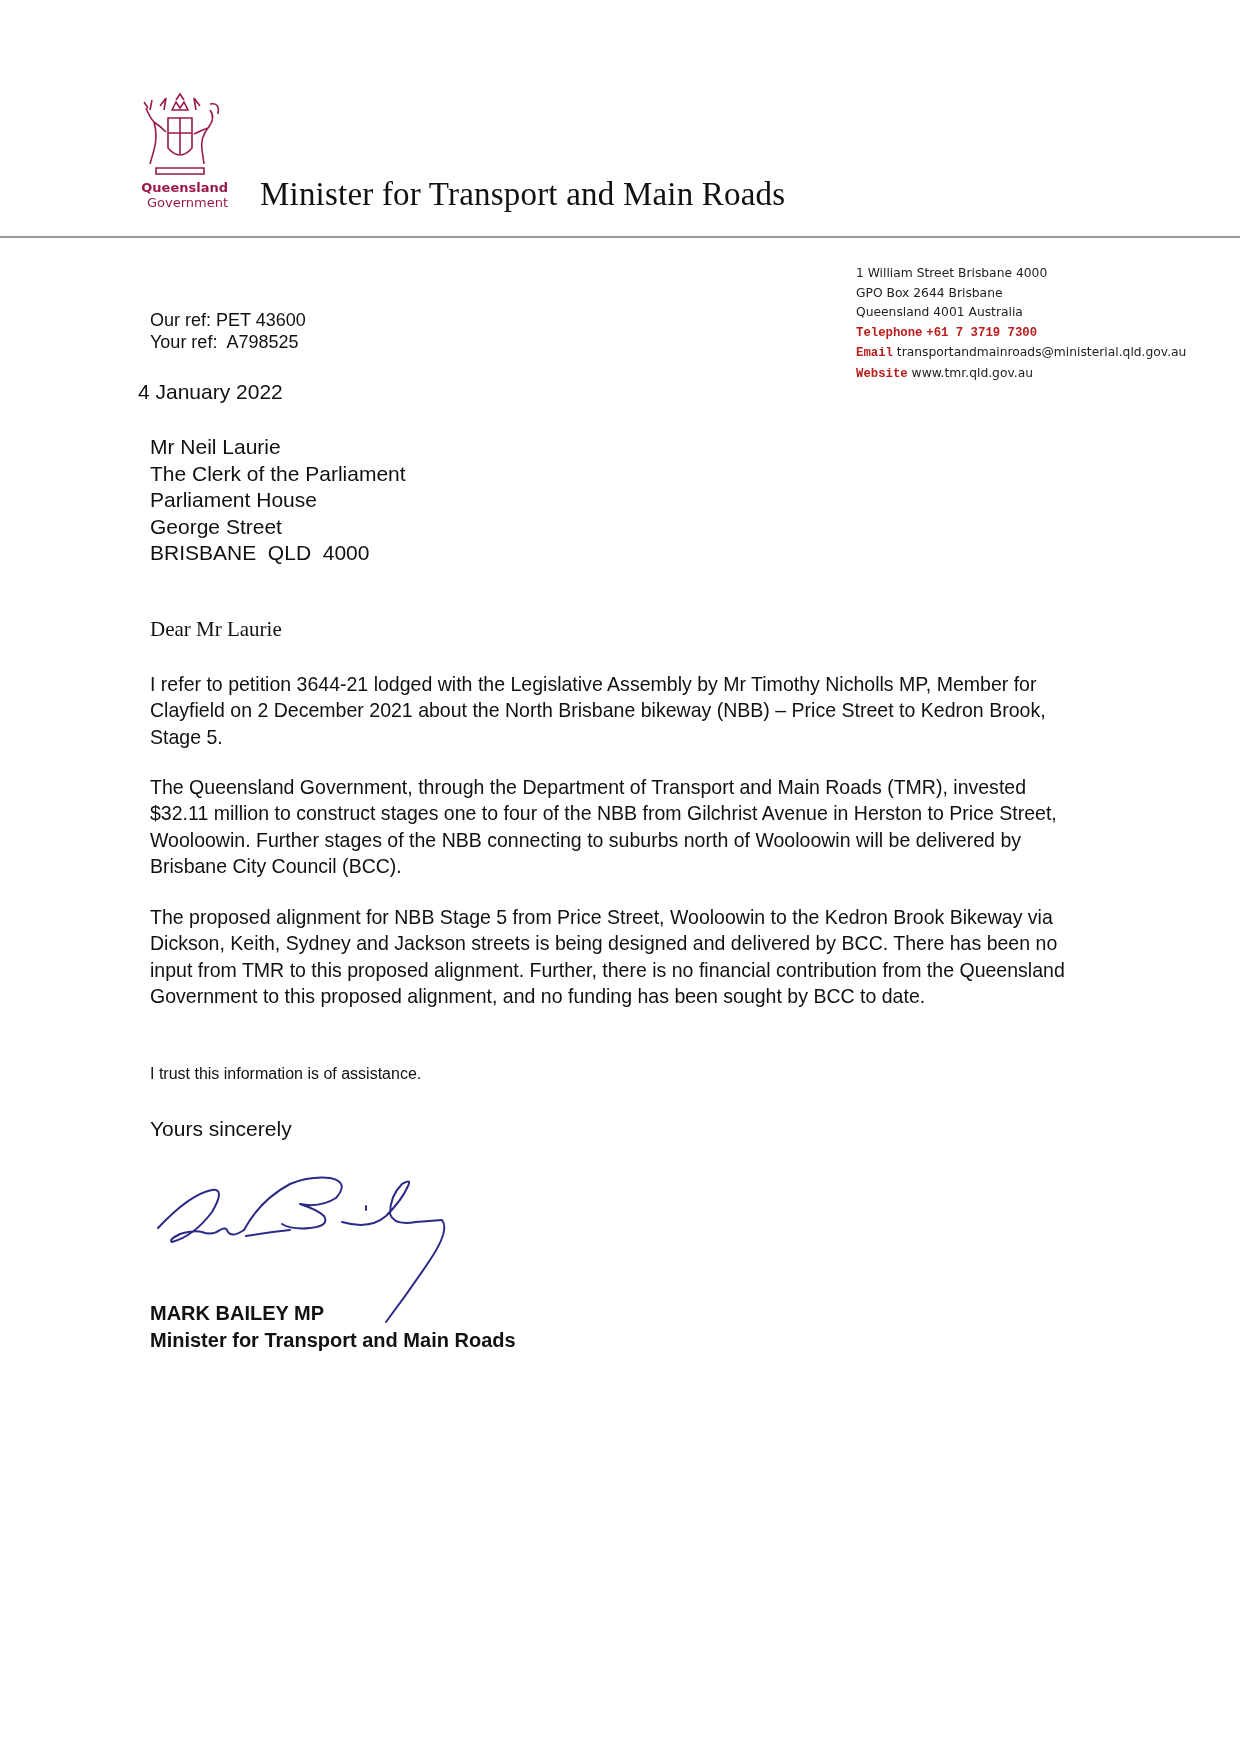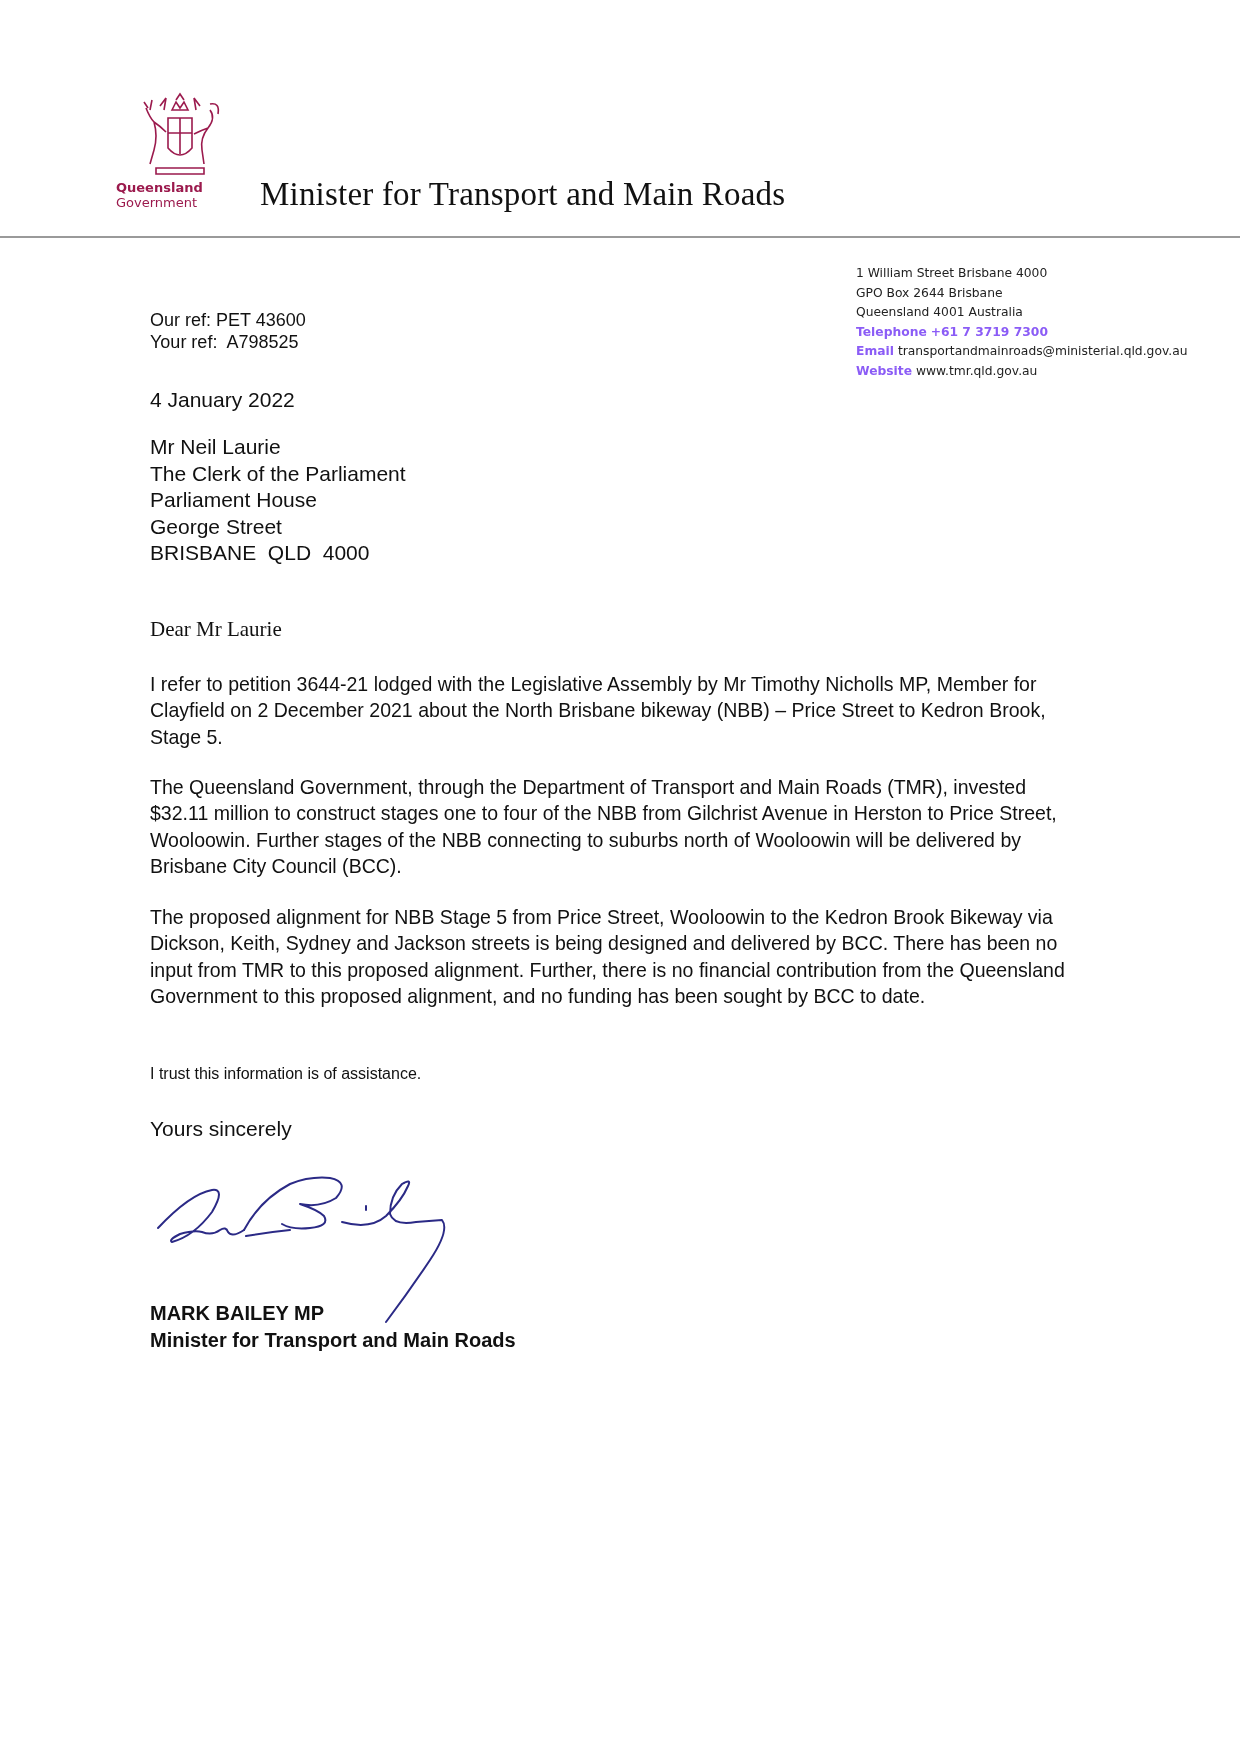--- a/index.html
+++ b/index.html
@@ -1,26 +1,26 @@
 <!DOCTYPE html>
 <html><head>
   <meta charset="utf-8">
   <style>
     html, body { margin: 0; padding: 0; background: #ffffff; }
     body { width: 1240px; height: 1754px; position: relative; overflow: hidden; font-family: "Liberation Sans", sans-serif; color: #111; }
     .crest { position: absolute; left: 130px; top: 88px; width: 100px; height: 100px; }
-    .brand { position: absolute; left: 116px; top: 180px; width: 100px; text-align: left; color: #9b1a4d; font-family: "DejaVu Sans", sans-serif; font-size: 13px; line-height: 15px; }
+    .brand { position: absolute; left: 128px; top: 180px; width: 100px; text-align: right; color: #9b1a4d; font-family: "DejaVu Sans", sans-serif; font-size: 13px; line-height: 15px; }
     .brand .b1 { font-weight: bold; display: block; }
     .brand .b2 { display: block; }
     .minister-title { position: absolute; left: 260px; top: 176px; font-family: "Liberation Serif", serif; font-size: 33px; color: #111; letter-spacing: 0.2px; }
     .rule { position: absolute; left: 0; top: 236px; width: 1240px; height: 2px; background: #9a9a9a; }
     .contact { position: absolute; left: 856px; top: 264px; font-family: "DejaVu Sans", sans-serif; font-size: 12.3px; line-height: 19.5px; color: #222; }
-    .contact .lbl { font-weight: bold; color: #8b5cf6; }
+    .contact .lbl { font-weight: bold; color: #b91c1c; font-family: Liberation Mono, monospace; }
     .refs { position: absolute; left: 150px; top: 285px; font-size: 18px; line-height: 22px; margin-top: 24px; }
-    .date { position: absolute; left: 150px; top: 380px; font-size: 21px; margin-top: 8px; }
+    .date { position: absolute; left: 138px; top: 380px; font-size: 21px; }
     .addr { position: absolute; left: 150px; top: 434px; font-size: 21px; line-height: 26.5px; }
     .salutation { position: absolute; left: 150px; top: 617px; font-size: 21px; font-family: Liberation Serif, serif; }
     .para { position: absolute; left: 150px; width: 940px; font-size: 21px; line-height: 26.3px; transform: scaleX(0.93); transform-origin: left top; width: 1010px; }
     .p1 { top: 671px; }
     .p2 { top: 774px; }
     .p3 { top: 904px; }
     .trust { position: absolute; left: 150px; top: 1065px; font-size: 16px; }
     .closing { position: absolute; left: 150px; top: 1117px; font-size: 21px; }
     .signature { position: absolute; left: 150px; top: 1170px; width: 400px; height: 170px; }
     .signer { position: absolute; left: 150px; top: 1300px; font-size: 20px; font-weight: bold; line-height: 27px; }

